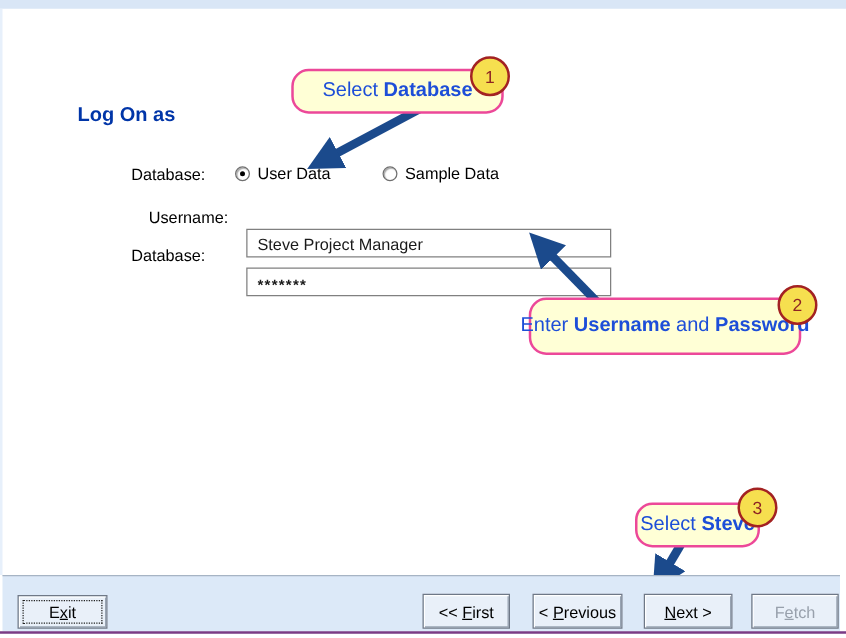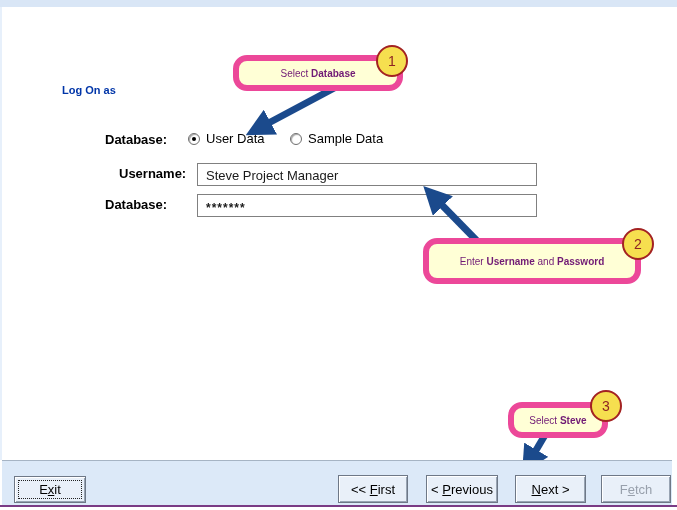--- a/index.html
+++ b/index.html
@@ -4,55 +4,55 @@
 <style>
   * { margin:0; padding:0; box-sizing:border-box; }
   html,body { width:677px; height:510px; }
   body {
     position:relative; background:#ffffff; overflow:hidden;
     font-family:"Liberation Sans", sans-serif; color:#000;
   }
   .top-strip { position:absolute; left:0; top:0; width:677px; height:7px; background:#d9e6f6; }
   .left-strip { position:absolute; left:0; top:7px; width:2px; height:453px; background:#e7f0fb; }
 
-  .page-title { position:absolute; left:62px; top:84px; font-size:11px; font-weight:bold; color:#0035a8; }
+  .page-title { position:absolute; left:62px; top:84px; font-size:16px; font-weight:bold; color:#0035a8; }
 
-  .form-label { position:absolute; font-size:13px; font-weight:bold; color:#000; }
+  .form-label { position:absolute; font-size:13px; font-weight:normal; color:#000; }
   .lbl-database { left:105px; top:132px; }
   .lbl-username { left:119px; top:166px; }
   .lbl-password { left:105px; top:197px; }
 
   .radio-group { position:absolute; display:flex; align-items:center; gap:6px; top:131px; }
   .rg-user { left:188px; }
-  .rg-sample { left:290px; }
+  .rg-sample { left:306px; }
   .radio {
     width:12px; height:12px; border-radius:50%; background:#fff;
     border:1px solid #6f6f6f; position:relative;
     box-shadow: inset 1px 1px 1px rgba(0,0,0,0.35), inset -1px -1px 1px #fff;
   }
   .radio.checked::after {
     content:""; position:absolute; left:3px; top:3px; width:4px; height:4px;
     border-radius:50%; background:#000;
   }
   .radio-label { font-size:13px; }
 
   .field {
-    position:absolute; left:197px; width:340px; height:23px;
+    position:absolute; left:197px; width:292px; height:23px;
     border:1px solid #808080; background:#fff; font-family:"Liberation Sans",sans-serif;
-    font-size:13px; padding:2px 0 0 8px; color:#1a1a1a; outline:none;
+    font-size:13px; padding:2px 0 0 8px; color:#1a1a1a; outline:none;margin-top:20px;
   }
   .fld-username { top:163px; }
   .fld-password { top:194px; font-weight:bold; font-size:12px; letter-spacing:1px; padding-top:5px; }
 
   .arrow-layer { position:absolute; left:0; top:0; width:677px; height:510px; pointer-events:none; }
 
   .callout {
-    position:absolute; background:#ffffd6; border:6px solid #ec4899; border-radius:14px;
+    position:absolute; background:#ffffd6; border:2px solid #ec4899; border-radius:14px;
     display:flex; align-items:center; justify-content:center;
-    font-size:10px; color:#701a75; text-align:center; white-space:nowrap;
+    font-size:16px; color:#1d4ed8; text-align:center; white-space:nowrap;
   }
   .callout span, .callout b { white-space:pre; }
   .co-1 { left:233px; top:55px;  width:170px; height:36px; }
   .co-2 { left:423px; top:238px; width:218px; height:46px; }
   .co-3 { left:508px; top:402px; width:100px; height:36px; }
 
   .badge {
     position:absolute; width:32px; height:32px; border-radius:50%;
     background:#f6df4f; border:2px solid #a32222; color:#8e2323;
     display:flex; align-items:center; justify-content:center; font-size:14px;

